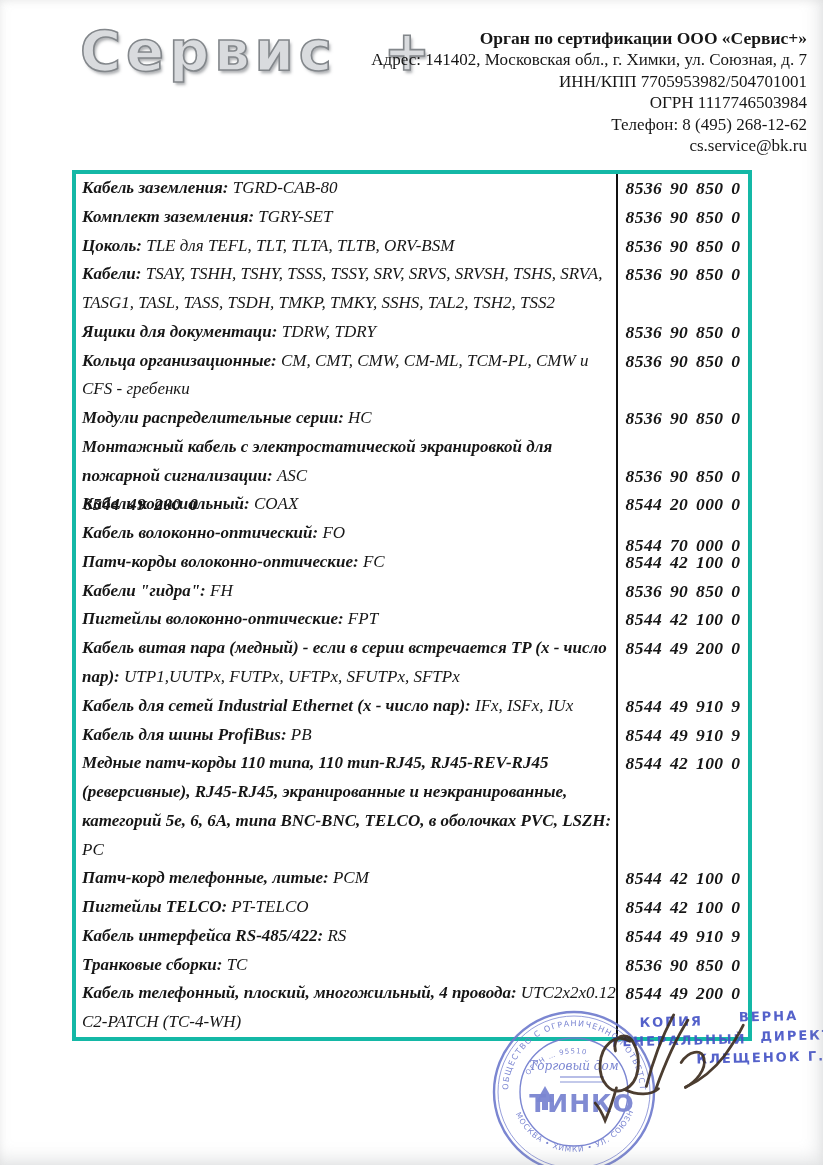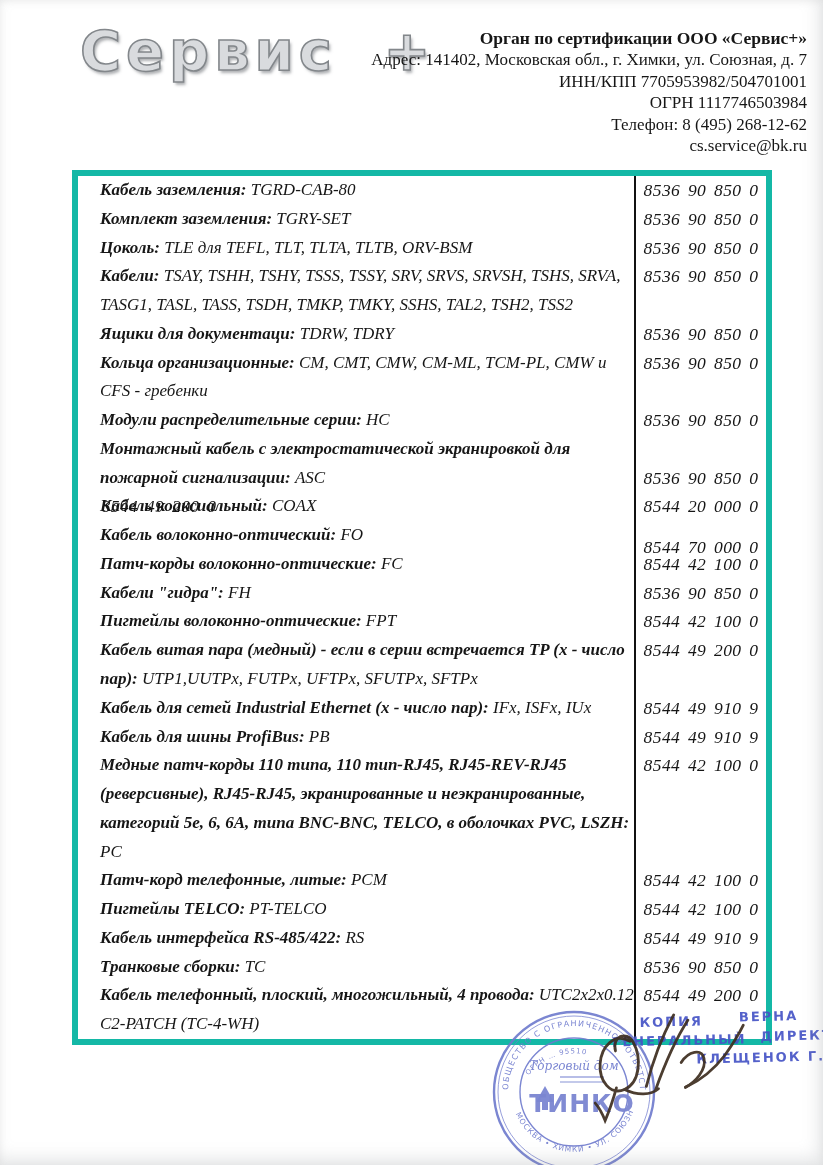--- a/index.html
+++ b/index.html
@@ -21,32 +21,32 @@
     white-space:nowrap; user-select:none;
   }
 
   
   .hdr{position:absolute; top:28px; right:16px; text-align:right; line-height:21.4px; font-size:17px;}
   .hdr .org{font-weight:bold; font-size:17.5px;}
 
   
   .doc-table{
     position:absolute; left:72px; top:170px; width:672px;
-    border:6px solid #14b8a6; --lh:28.77px; background:transparent;padding-left:16px;
+    border:4px solid #14b8a6; --lh:28.77px; background:transparent;
   }
   .trow{display:flex;}
   .lc{flex:1 1 auto; min-width:0; border-right:2px solid #111; padding:0 6px 0 6px; overflow:hidden;}
   .rc{flex:0 0 130px; position:relative;}
   .tline{height:var(--lh); line-height:var(--lh); white-space:nowrap; font-style:italic; font-size:17px;}
   .seg{font-style:italic;}
   .seg.b{font-weight:bold;}
   .code{
     position:absolute; left:0; right:0; text-align:center;
     height:var(--lh); line-height:var(--lh);
-    font-style:italic; font-weight:normal; font-size:17.5px; letter-spacing:.4px; word-spacing:3px;
+    font-style:italic; font-weight:bold; font-size:17.5px; letter-spacing:.4px; word-spacing:3px;
     white-space:nowrap;
   }
 
   
   .stamp-copy{
     position:absolute; left:612px; top:1011px; width:215px;
     font-family:"DejaVu Sans","Liberation Sans",sans-serif;
     font-weight:bold; font-size:13px; letter-spacing:2px; line-height:19px;
     color:#4654c6; opacity:.92; transform:rotate(-1.4deg); white-space:nowrap;
   }

